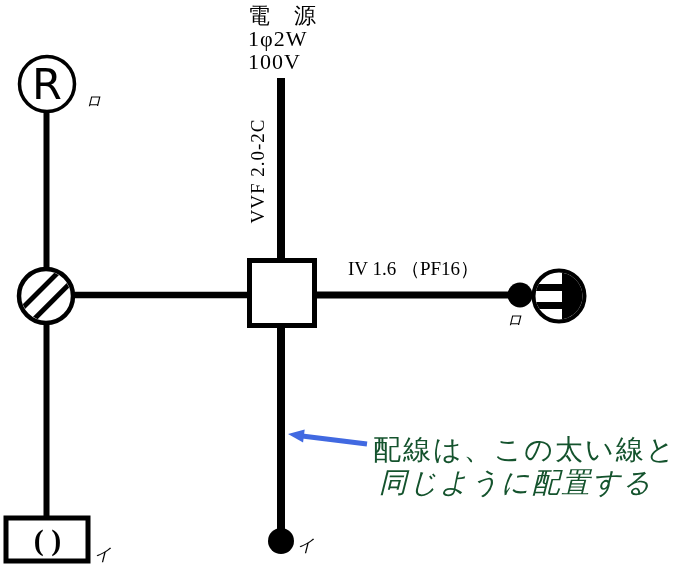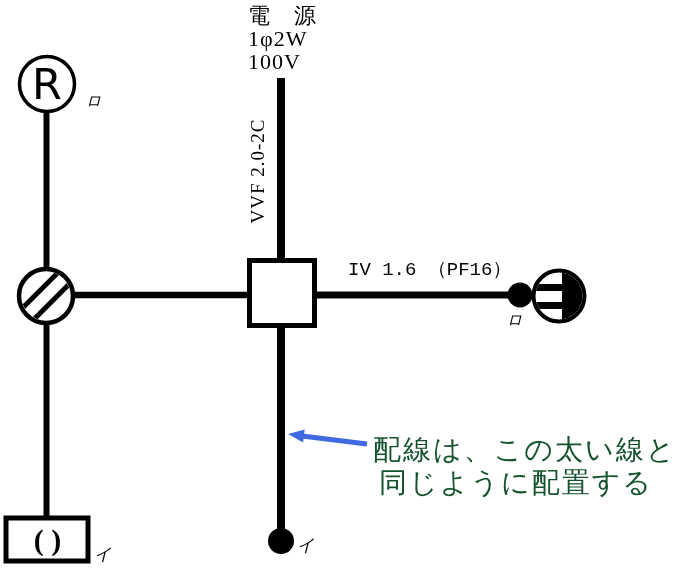--- a/index.html
+++ b/index.html
@@ -9,40 +9,40 @@
   }
   .abs{position:absolute;}
   svg.layer{position:absolute;left:0;top:0;}
   .serif-label{font-family:"Liberation Serif","DejaVu Serif",serif;}
   .src-block{left:232px;top:4px;font-size:22px;line-height:23px;letter-spacing:1px;white-space:nowrap;margin-left:16px;}
   .vvf-label{
     left:193px;top:160px;width:130px;height:22px;text-align:center;
     font-size:19px;line-height:22px;letter-spacing:1px;white-space:nowrap;
     transform:rotate(-90deg);
   }
-  .iv-label{left:348px;top:256px;font-size:19px;white-space:nowrap;font-family:Liberation Mono, monospace;}
+  .iv-label{left:348px;top:256px;font-size:19px;white-space:nowrap;}
   .r-letter{
     left:27px;top:61px;width:40px;height:46px;line-height:46px;text-align:center;
     font-family:"DejaVu Sans","Liberation Sans",sans-serif;font-size:43px;
   }
   .kana{font-style:italic;font-family:"Liberation Serif","DejaVu Serif",serif;}
   .kana-ro-lamp{left:86px;top:92px;font-size:15px;}
   .kana-ro-switch{left:507px;top:311px;font-size:15px;}
   .kana-i-rosette{left:94px;top:543px;font-size:17px;}
   .kana-i-switch{left:297px;top:534px;font-size:17px;}
   .paren-box{
     left:5px;top:517px;width:85px;height:45px;display:flex;align-items:center;justify-content:center;
     font-size:30px;font-weight:600;
   }
   .annotation{
     left:373px;top:433px;color:#14532d;
     font-family:"DejaVu Sans","Liberation Sans",sans-serif;
     font-size:28px;line-height:33px;letter-spacing:2px;white-space:nowrap;
   }
-  .annotation .line2{padding-left:6px;}
+  .annotation .line2{padding-left:6px;font-style:italic;}
 </style>
 </head>
 <body>
 
 <div class="canvas">
 
   <svg class="layer" width="694" height="572" viewBox="0 0 694 572">
     <defs>
       <clipPath id="clip-pendant">
           <circle cx="46" cy="296" r="24.5"></circle>

